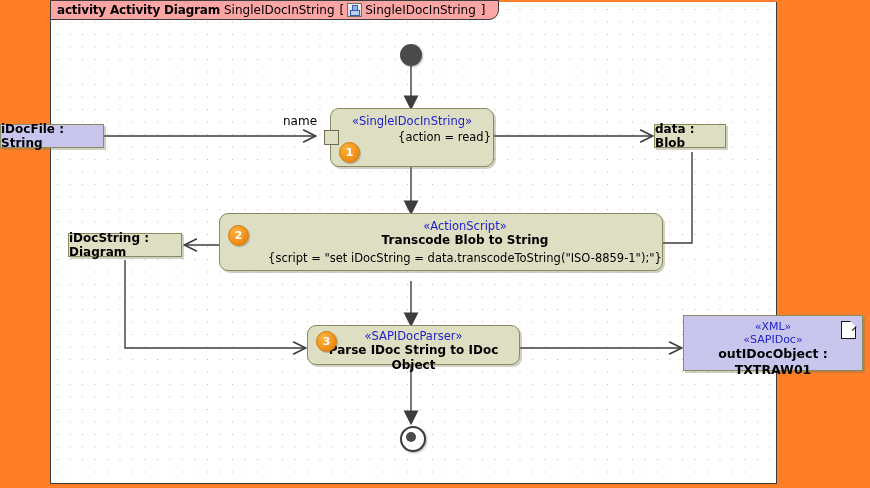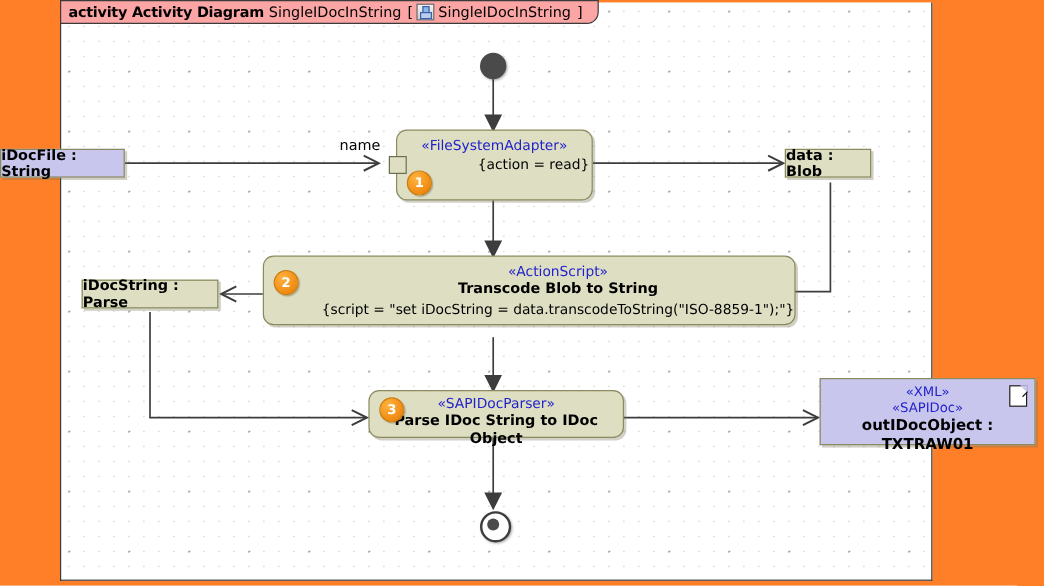--- a/index.html
+++ b/index.html
@@ -203,33 +203,33 @@
     </g>
   </svg>
 
   <div class="initial" style="left:400px;top:44px;"></div>
 
   <div class="node objnode-lav" style="left:0px;top:124px;width:104px;height:24px;">
     <span>iDocFile : String</span>
   </div>
 
   <div class="node action" style="left:330px;top:108px;width:164px;height:59px;">
-    <div class="stereo" style="margin-top:5px;">«FileSystemAdapter»</div>
+    <div class="stereo" style="margin-top:5px;">«SingleIDocInString»</div>
     <div class="aprop prop-right" style="margin-top:2px;">{action = read}</div>
     <div class="badge" style="left:8px;top:33px;">1</div>
   </div>
   <div class="pin" style="left:324px;top:130px;"></div>
   <div class="pinlabel" style="left:283px;top:114px;">name</div>
 
   <div class="node objnode" style="left:654px;top:124px;width:72px;height:24px;">
     <span>data : Blob</span>
   </div>
 
   <div class="node objnode" style="left:68px;top:233px;width:114px;height:24px;">
-    <span>iDocString : Parse</span>
+    <span>iDocString : Diagram</span>
   </div>
 
   <div class="node action" style="left:219px;top:213px;width:444px;height:58px;padding-left:48px;">
     <div class="stereo" style="margin-top:5px;">«ActionScript»</div>
     <div class="aname">Transcode Blob to String</div>
     <div class="aprop" style="margin-top:3px;">{script = "set iDocString = data.transcodeToString("ISO-8859-1");"}</div>
     <div class="badge" style="left:8px;top:11px;">2</div>
   </div>
 
   <div class="node action" style="left:307px;top:325px;width:213px;height:40px;">

